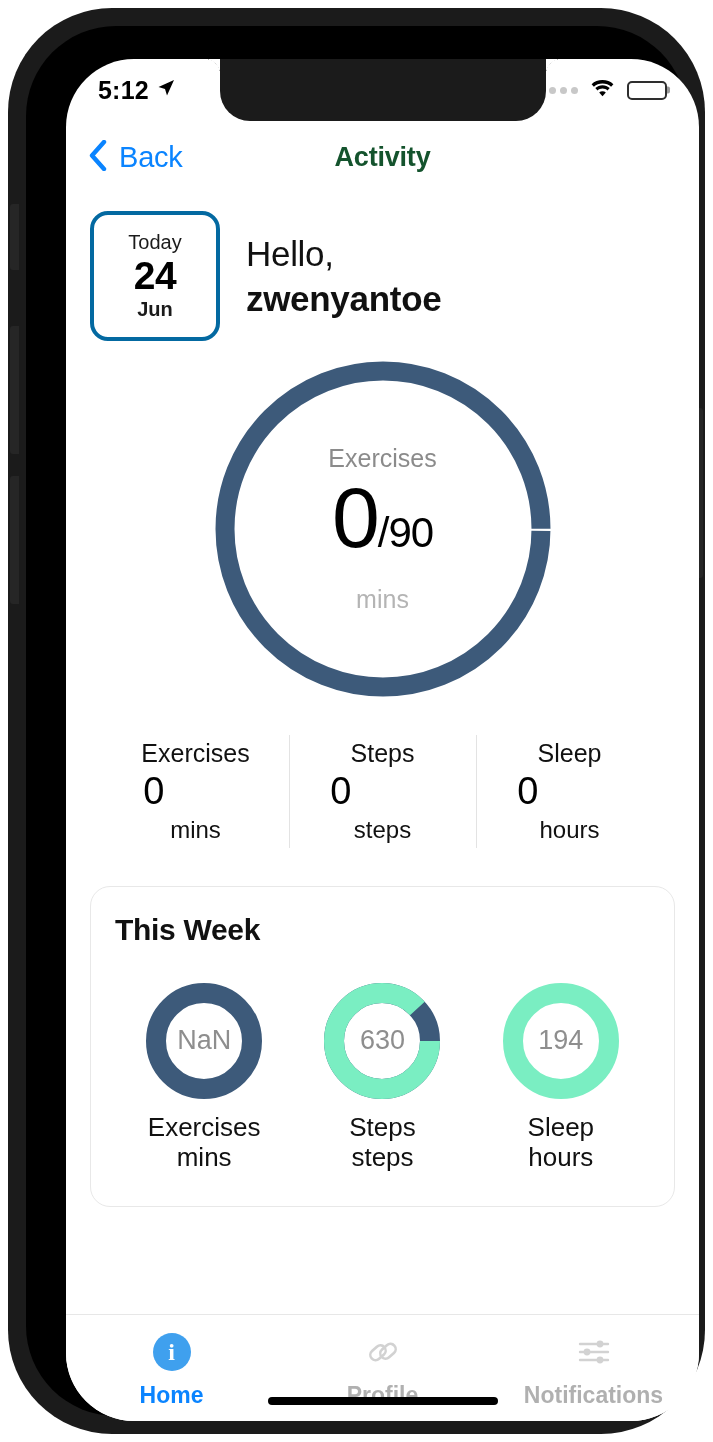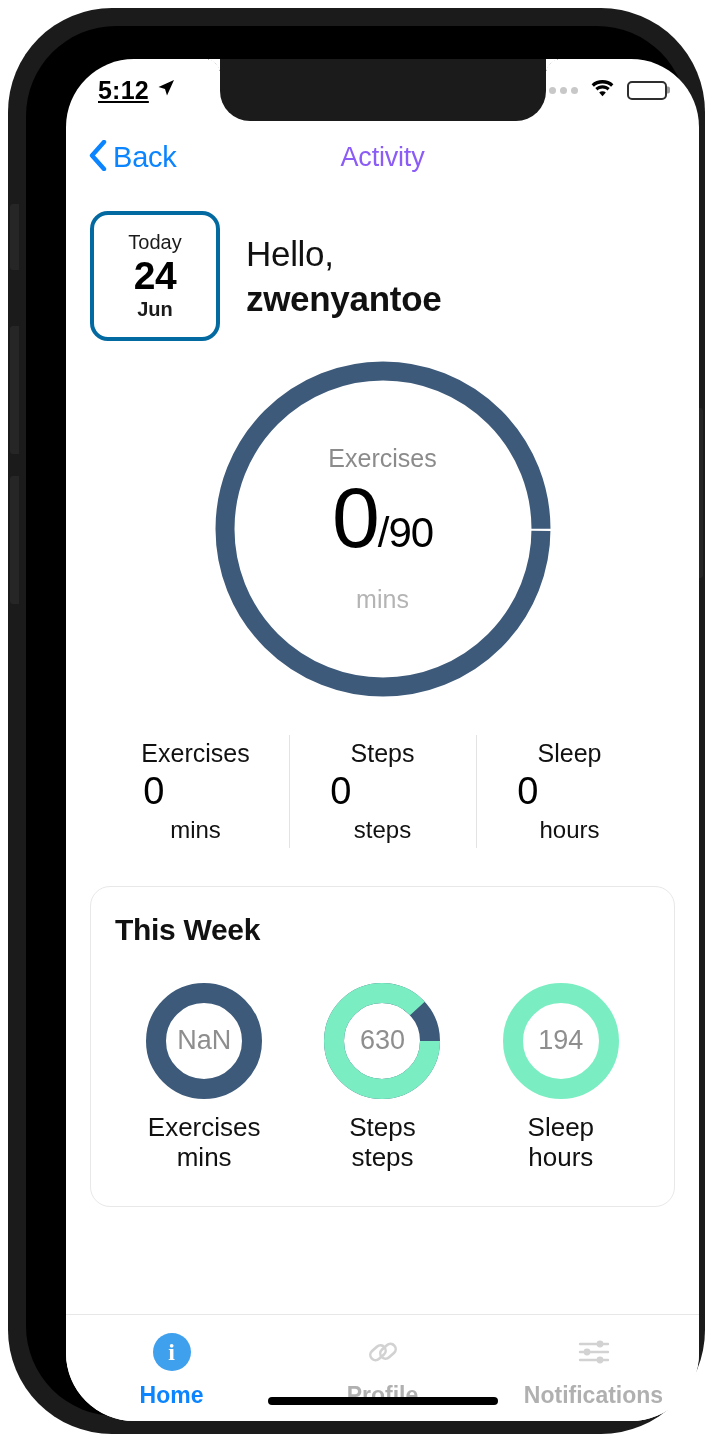--- a/index.html
+++ b/index.html
@@ -59,21 +59,21 @@
   }
   .notch::before { left:-16px; border-radius:0 16px 0 0;
     background:radial-gradient(circle at 0 100%, transparent 0 16px, #1b1b1b 16px); }
   .notch::after  { right:-16px; border-radius:16px 0 0 0;
     background:radial-gradient(circle at 100% 100%, transparent 0 16px, #1b1b1b 16px); }
 
   
   .status-bar {
     position:absolute; top:0; left:0; right:0; height:62px;
     display:flex; align-items:center; justify-content:space-between;
-    padding:0 32px; z-index:30;text-decoration:underline;
+    padding:0 32px; z-index:30;
   }
   .status-left { display:flex; align-items:center; gap:7px; }
   .status-time { font-size:25px; font-weight:700; color:#000; letter-spacing:.2px; }
   .loc-arrow { display:block; }
   .status-right { display:flex; align-items:center; gap:11px; }
   .sig-dots { display:flex; gap:4px; align-items:center; }
   .sig-dots i { width:7px; height:7px; border-radius:50%; background:#c8c8c8; display:block; }
   .batt-shell {
     width:40px; height:19px; border:2px solid #2e2e2e;
     border-radius:5px; padding:2px; position:relative;
@@ -83,27 +83,27 @@
     position:absolute; right:-5px; top:50%; transform:translateY(-50%);
     width:3px; height:7px; background:#9a9a9a; border-radius:0 2px 2px 0;
   }
 
   
   .nav-bar {
     position:absolute; top:62px; left:0; right:0; height:72px;
     display:flex; align-items:center; z-index:20;
   }
   .back-btn {
-    position:absolute; left:22px; display:flex; align-items:center; gap:6px;
+    position:absolute; left:22px; display:flex; align-items:center; gap:12px;
     cursor:pointer;
   }
   .back-label { color:#0a84ff; font-size:29px; font-weight:500; letter-spacing:-.2px; }
   .nav-title {
     width:100%; text-align:center;
-    font-size:27px; font-weight:400; color:#8b5cf6; letter-spacing:-.2px;
+    font-size:27px; font-weight:700; color:#14532d; letter-spacing:-.2px;
   }
 
   
   .content { position:absolute; top:134px; left:0; right:0; bottom:107px; background:#fff; }
 
   
   .hdr-row { display:flex; align-items:center; padding:18px 24px 0 24px; gap:26px; }
   .date-card {
     width:130px; height:130px; border:4px solid #0369a1; border-radius:18px;
     display:flex; flex-direction:column; align-items:center; justify-content:center;

